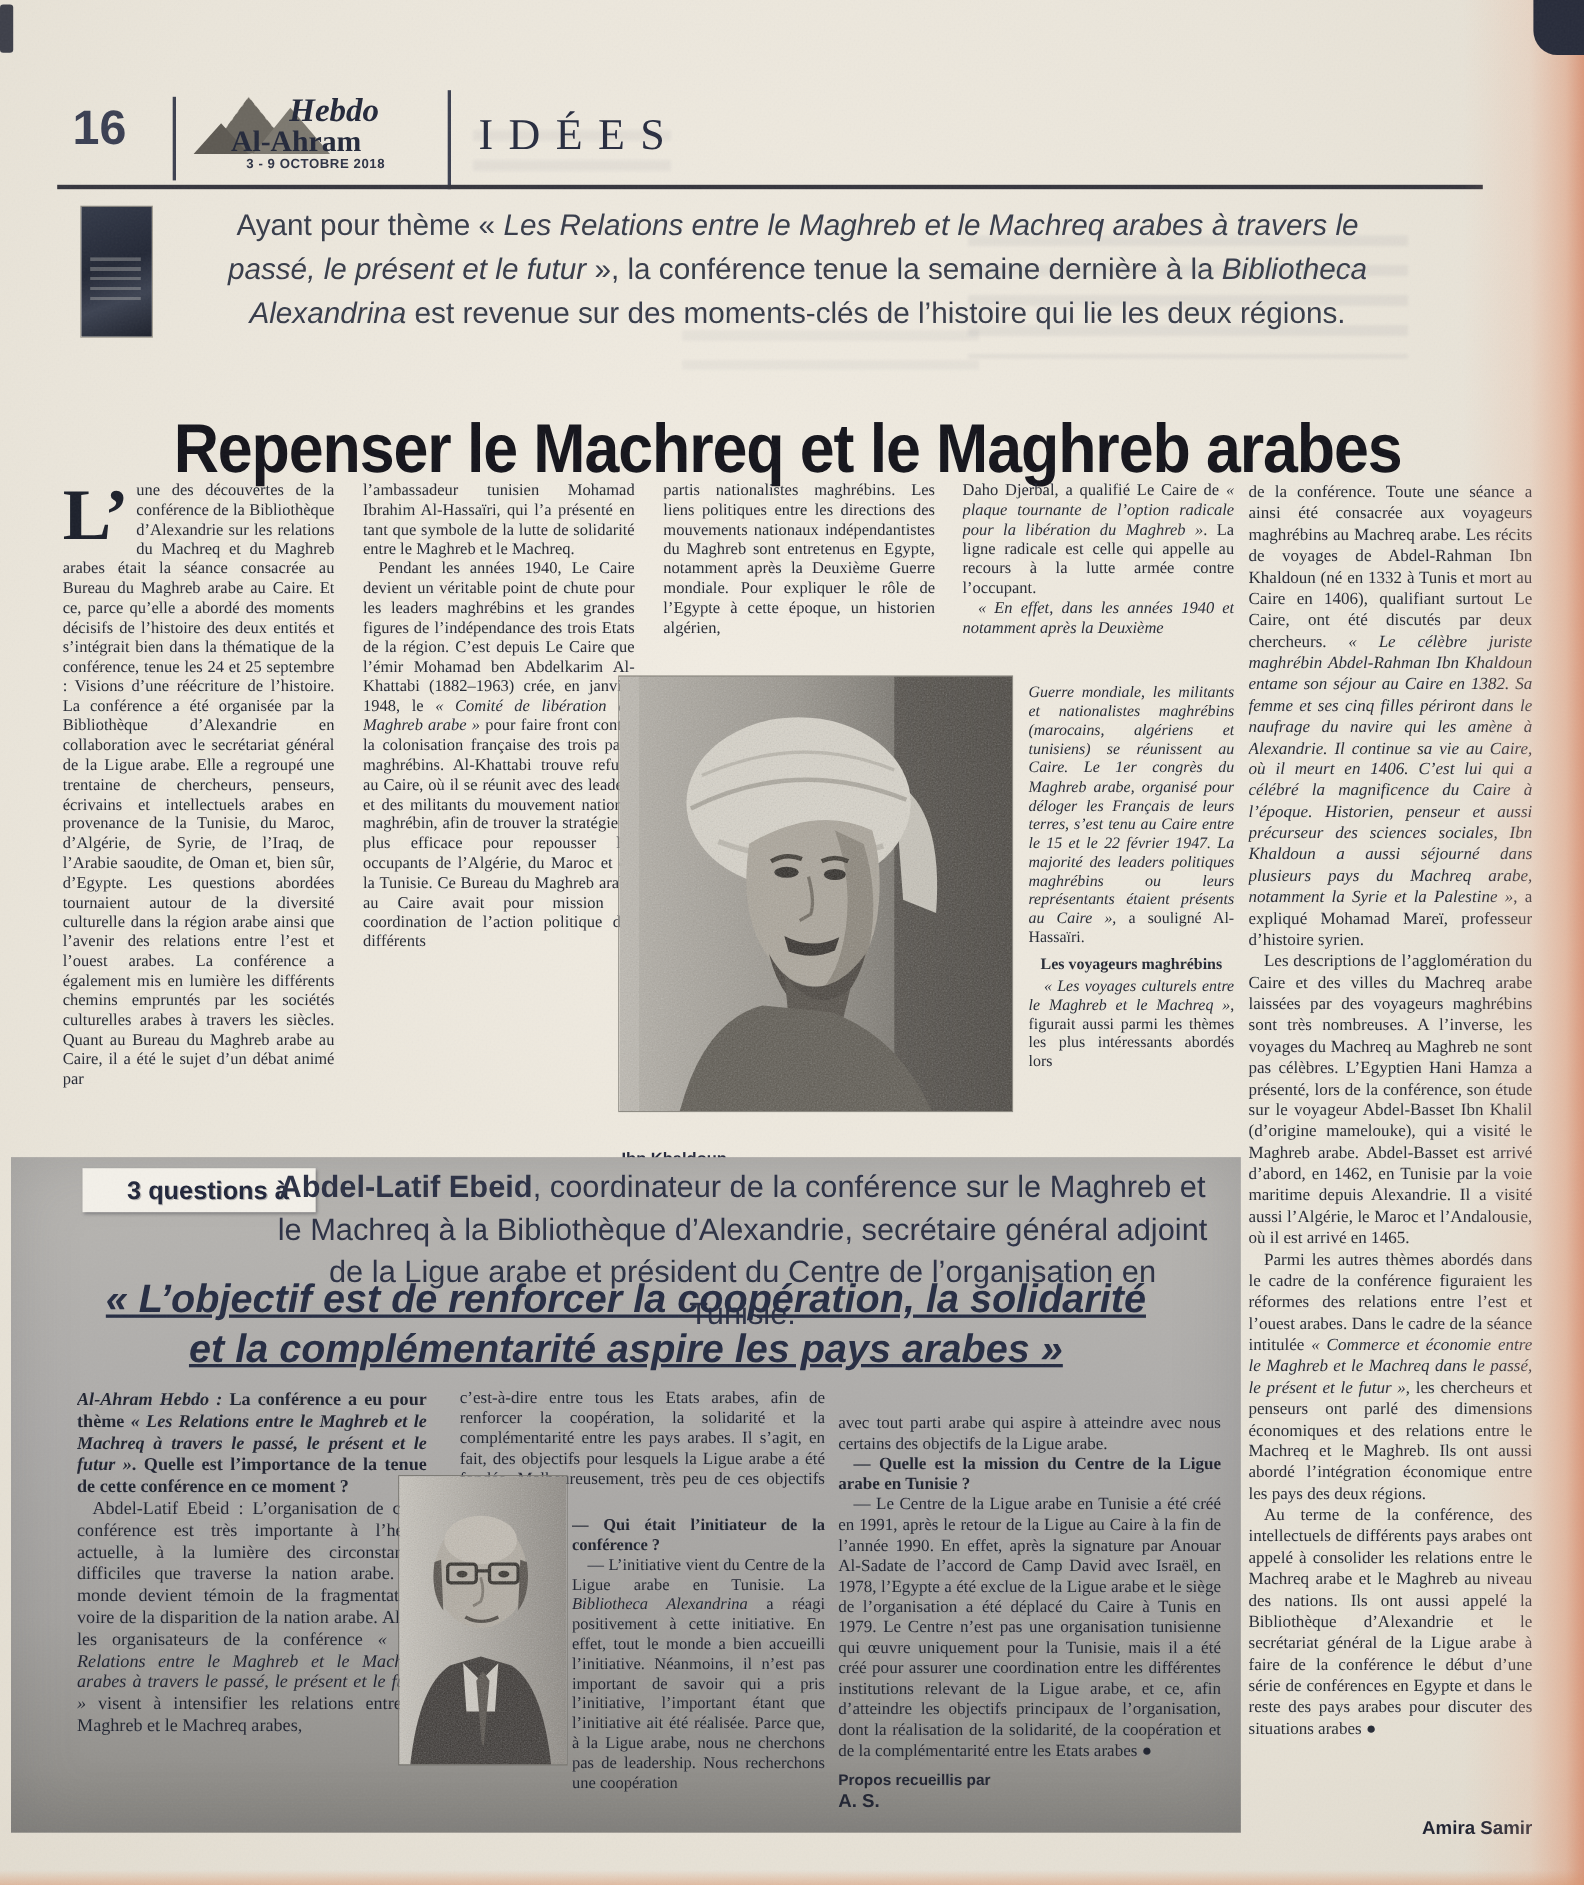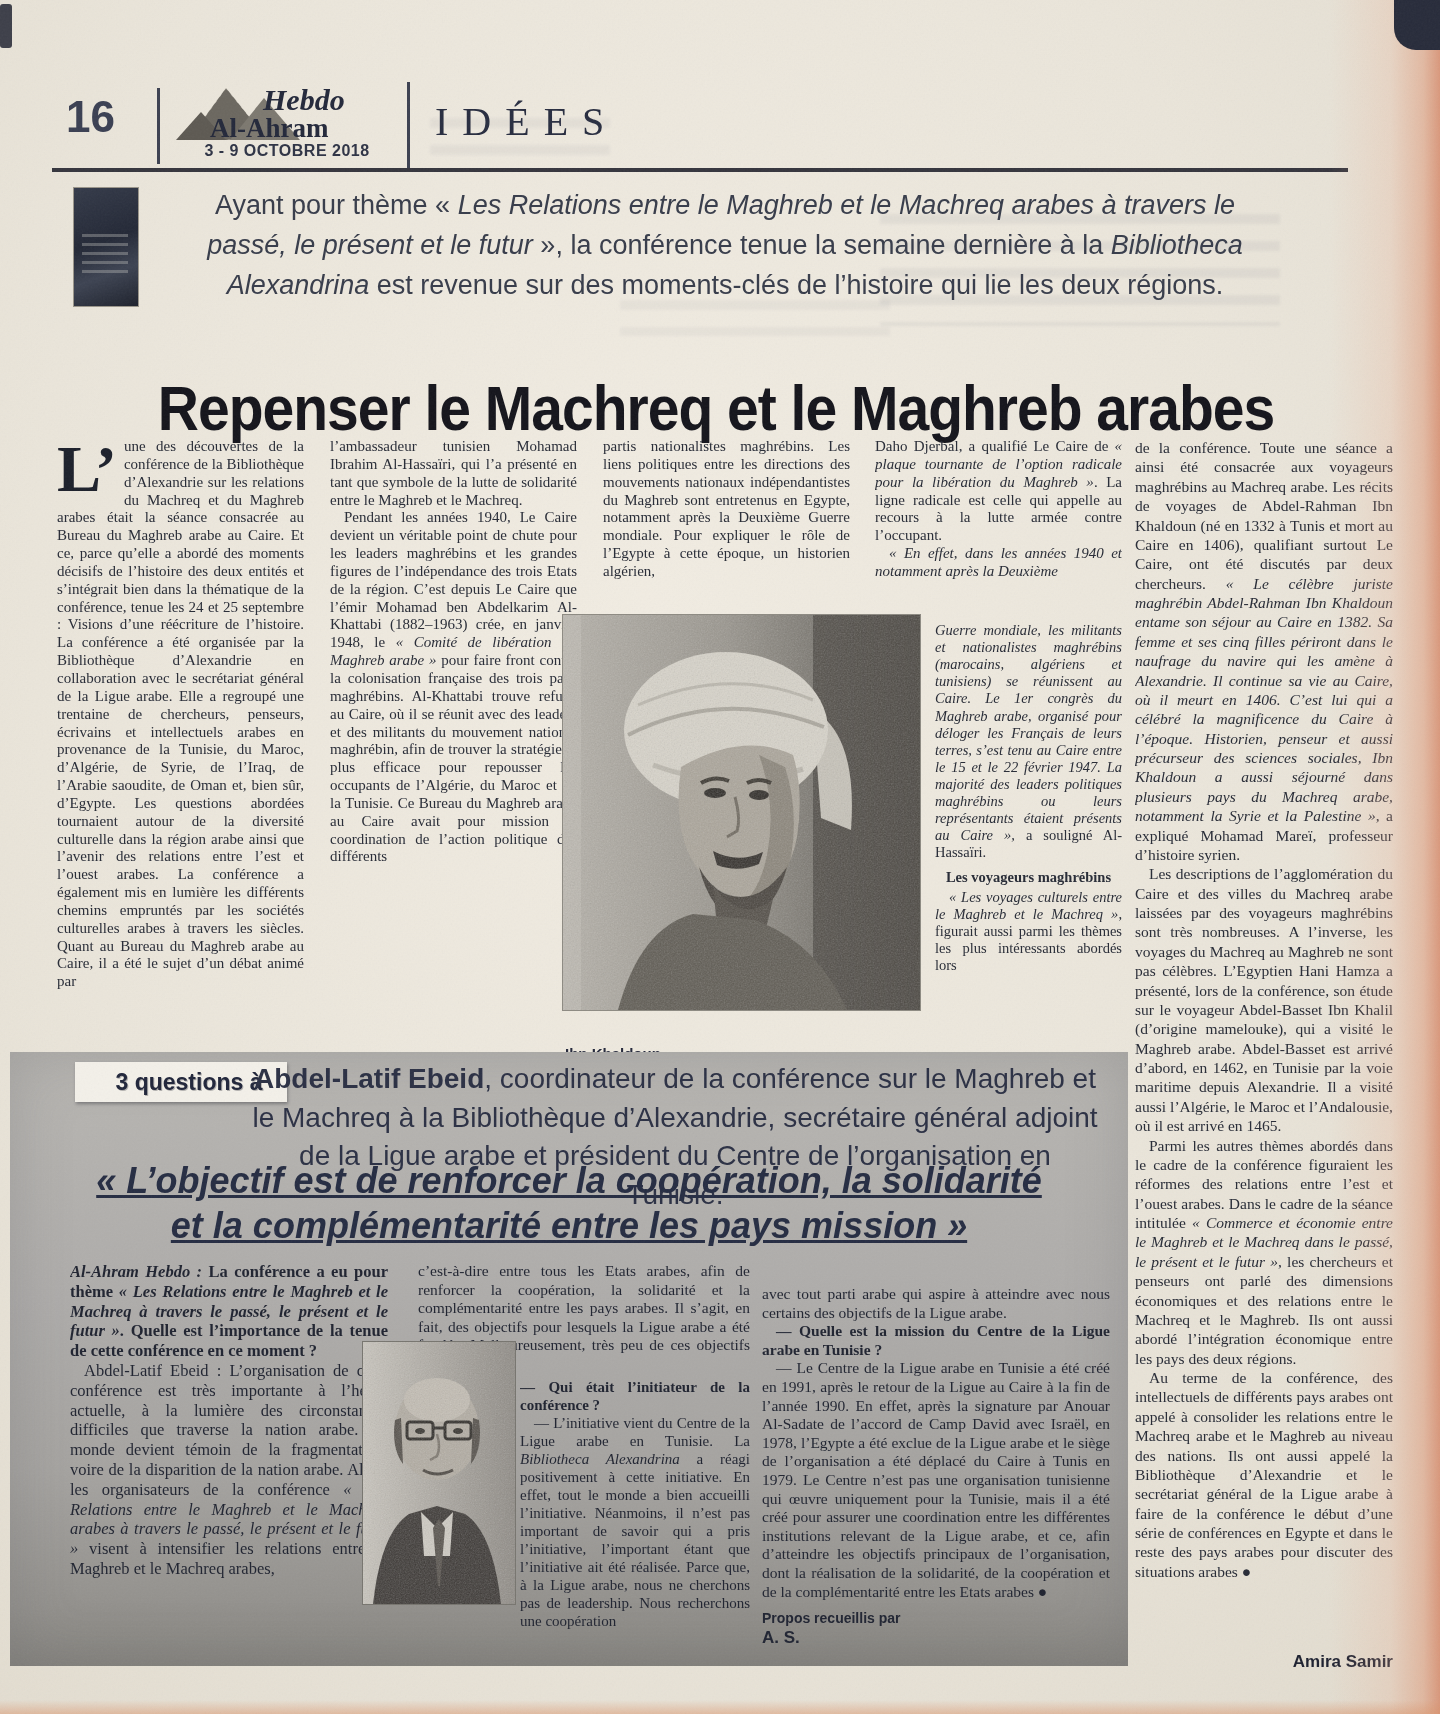--- a/index.html
+++ b/index.html
@@ -7,21 +7,21 @@
     background:radial-gradient(ellipse at 45% 35%, #f1ece2 0%, #eae5da 55%, #e1dbce 100%);
     font-family:"Liberation Serif", serif;color:#262a35;}
   
   .page-number{position:absolute;left:66px;top:92px;font-family:"Liberation Sans",sans-serif;
     font-weight:700;font-size:44px;color:#3a3f52;}
   .vrule{position:absolute;width:3px;background:#3c4050;}
   #vr1{left:157px;top:88px;height:76px;}
   #vr2{left:407px;top:82px;height:90px;}
   .logo{position:absolute;left:168px;top:82px;width:238px;height:62px;}
   .logo-date{position:absolute;left:168px;top:142px;width:238px;text-align:center;
-    font-family:"Liberation Sans",sans-serif;font-weight:700;font-size:16px;color:#2e3345;letter-spacing:.5px;}
+    font-family:"Liberation Sans",sans-serif;font-weight:700;font-size:12px;color:#2e3345;letter-spacing:.5px;}
   .section-title{position:absolute;left:435px;top:98px;font-family:"Liberation Serif",serif;
     font-size:40px;letter-spacing:14px;color:#272c3f;}
   .header-rule{position:absolute;left:52px;top:168px;width:1296px;height:4px;background:#35353d;}
   
   .lead-thumb{position:absolute;left:74px;top:188px;width:64px;height:118px;
     background:linear-gradient(160deg,#343a49 0%,#232836 45%,#3d4352 70%,#1d212c 100%);
     box-shadow:0 0 0 1px #9a958a;}
   .lead-thumb::after{content:"";position:absolute;left:8px;top:46px;width:46px;height:40px;
     background:repeating-linear-gradient(180deg,rgba(200,200,195,.35) 0 3px,transparent 3px 9px);}
   .lead-block{position:absolute;left:180px;top:186px;width:1090px;text-align:center;
@@ -189,21 +189,21 @@
       <rect width="357" height="395" filter="url(#grain1)" opacity="0.28"></rect>
     </svg>
   </figure>
   <div class="photo1-caption">Ibn Khaldoun</div>
 
   <section class="ibox">
     <div class="ibox-label">3 questions à</div>
     <div class="ibox-intro"><span class="name">Abdel-Latif Ebeid</span><span>, coordinateur de la conférence sur le Maghreb et le Machreq à la Bibliothèque d’Alexandrie, secrétaire général adjoint de la Ligue arabe et président du Centre de l’organisation en Tunisie.</span></div>
     <div class="ibox-headline">
       <div>« L’objectif est de renforcer la coopération, la solidarité</div>
-      <div>et la complémentarité entre les pays mission »</div>
+      <div>et la complémentarité aspire les pays arabes »</div>
     </div>
     <div class="icol" id="icolA">
         <p class="para q"><span class="it b">Al-Ahram Hebdo :</span><span class="b"> La conférence a eu pour thème </span><span class="it b">« Les Relations entre le Maghreb et le Machreq à travers le passé, le présent et le futur »</span><span class="b">. Quelle est l’importance de la tenue de cette conférence en ce moment ?</span></p>
         <p class="para"><span>Abdel-Latif Ebeid : L’organisation de cette conférence est très importante à l’heure actuelle, à la lumière des circonstances difficiles que traverse la nation arabe. Le monde devient témoin de la fragmentation, voire de la disparition de la nation arabe. Alors, les organisateurs de la conférence </span><span class="it">« Les Relations entre le Maghreb et le Machreq arabes à travers le passé, le présent et le futur »</span><span> visent à intensifier les relations entre le Maghreb et le Machreq arabes,</span></p>
       </div>
     <div class="icol" id="icolBt">
         <p class="para"><span>c’est-à-dire entre tous les Etats arabes, afin de renforcer la coopération, la solidarité et la complémentarité entre les pays arabes. Il s’agit, en fait, des objectifs pour lesquels la Ligue arabe a été fondée. Malheureusement, très peu de ces objectifs ont été atteints.</span></p>
       </div>
     <div class="icol" id="icolBs">
         <p class="para q"><span class="b">— Qui était l’initiateur de la conférence ?</span></p>

